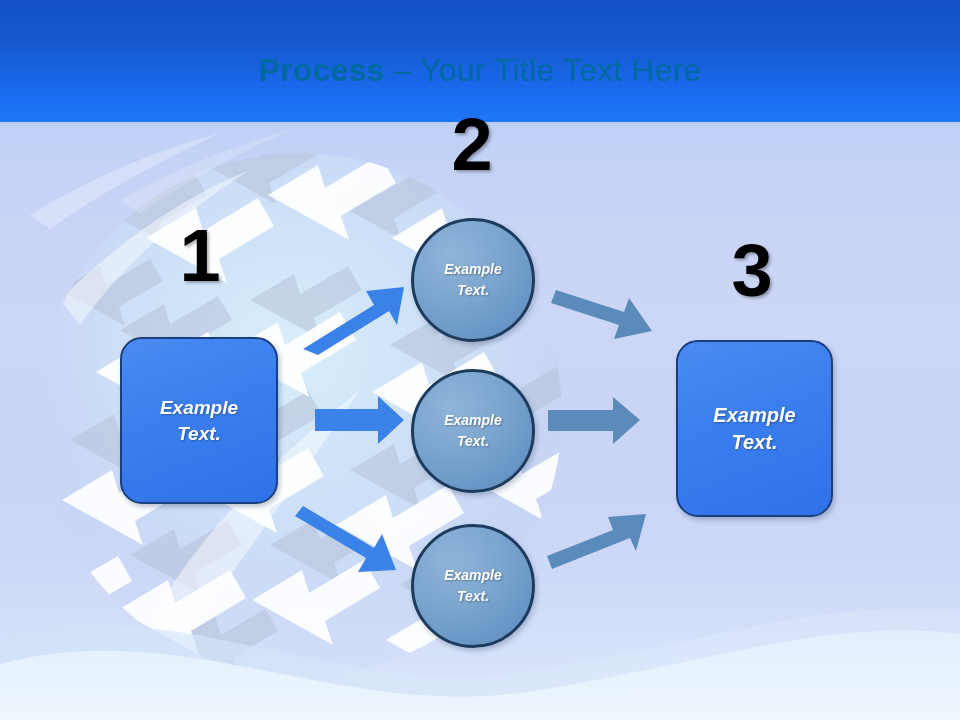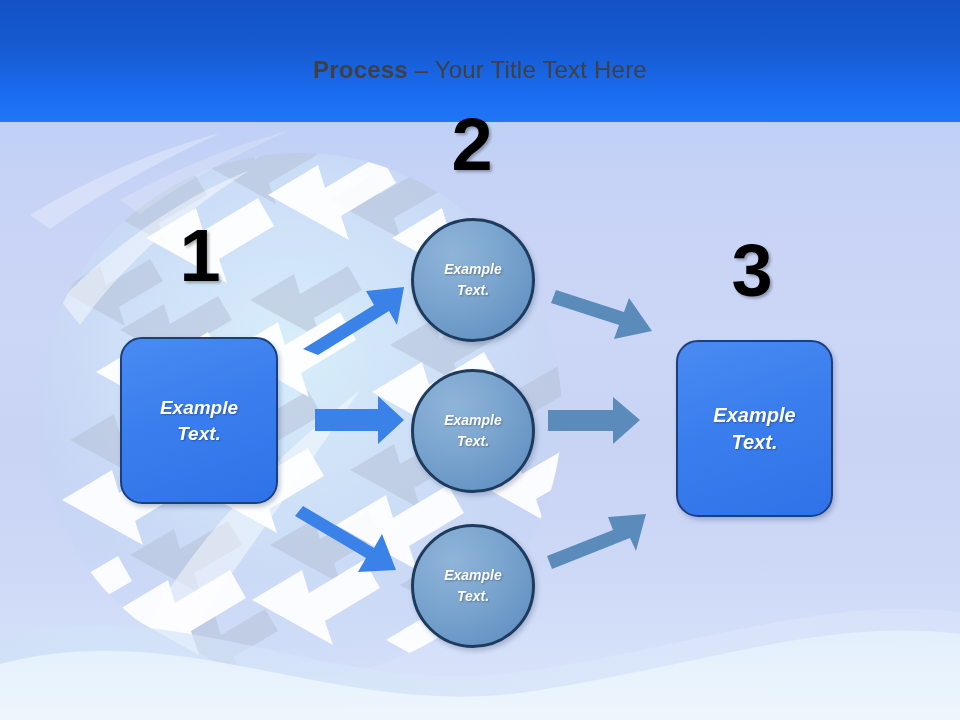--- a/index.html
+++ b/index.html
@@ -27,22 +27,22 @@
   }
   .bg-header{
     position:absolute;left:0;top:0;width:960px;height:122px;
     background:linear-gradient(180deg,#1252c6 0%,#1659cf 35%,#1a6cf0 78%,#2076f7 100%);
   }
   .bg-svg{position:absolute;left:0;top:0;width:960px;height:720px;}
 
   
   .title{
     position:absolute;left:0;top:50px;width:960px;
-    text-align:center;color:#404040;
-    font-size:24px;line-height:40px;letter-spacing:.2px;
+    text-align:center;color:#0369a1;
+    font-size:32px;line-height:40px;letter-spacing:.2px;
     white-space:nowrap;
   }
   .title .strong{font-weight:bold;}
   .title .light{font-weight:normal;}
 
   
   .stepnum{
     position:absolute;color:#000000;font-weight:bold;
     font-family:"Liberation Sans", sans-serif;
     text-shadow:2px 2px 3px rgba(0,0,0,.30);

